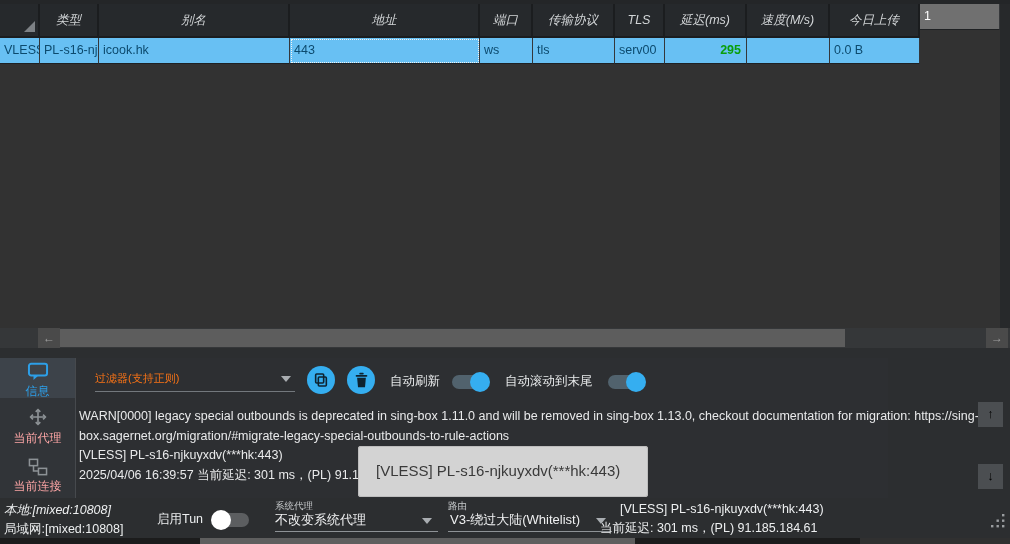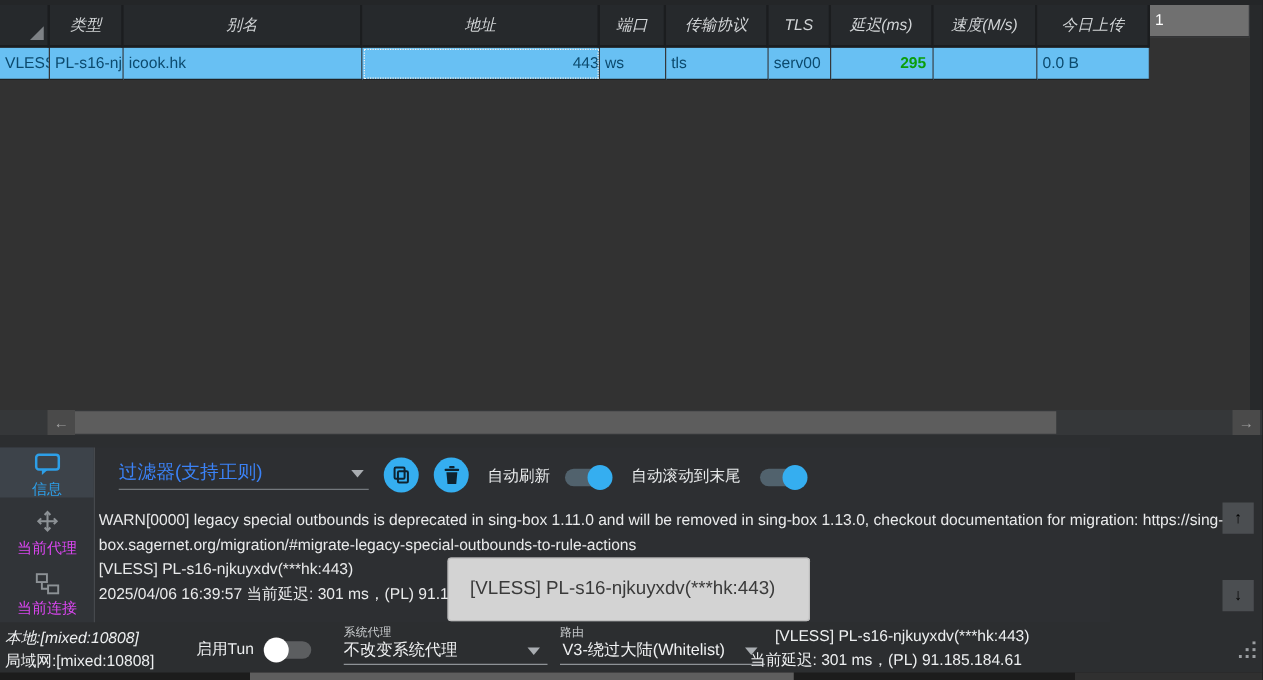--- a/index.html
+++ b/index.html
@@ -18,44 +18,44 @@
   .top-strip{position:absolute;left:0;top:0;width:1010px;height:4px;background:#242628;}
   .tbl{position:absolute;left:0;top:4px;display:grid;
        grid-template-columns:40px 59px 191px 190px 53px 82px 50px 82px 83px 90px 80px;}
   .hc{height:34px;line-height:33px;background:#26292c;color:#d2d5d7;font-size:12.5px;
       text-align:center;border-right:2px solid #1b1d1f;border-bottom:2px solid #1b1d1f;
       overflow:hidden;white-space:nowrap;position:relative;font-style:italic;}
   .rc{height:26px;line-height:25px;background:var(--row-highlight);color:#0c4a6e;font-size:12.5px;
       padding-left:4px;border-right:1px solid #35373a;border-bottom:1px solid #1f2123;
       overflow:hidden;white-space:nowrap;}
   .rc.idx{background:#707070;color:#fff;}
-  .rc.port{outline:1px dotted #f2f2f2;outline-offset:-2px;text-align:right;}
+  .rc.port{outline:1px dotted #f2f2f2;outline-offset:-2px;}
   .rc.latency{color:var(--latency-green);text-align:right;padding-right:5px;font-weight:bold;}
   .corner-tri{position:absolute;right:3px;bottom:4px;width:0;height:0;
       border-left:11px solid transparent;border-bottom:11px solid #7d8185;}
   .right-strip{position:absolute;left:1000px;top:4px;width:10px;height:324px;background:#27292b;}
 
   
   .hscroll{position:absolute;left:0;top:328px;width:1010px;height:20px;background:#353739;}
   .hs-arrow{position:absolute;top:0;width:22px;height:20px;color:#a0a0a0;font-size:12px;
       text-align:center;line-height:20px;background:#4a4a4a;}
   .hs-thumb{position:absolute;left:60px;top:1px;width:785px;height:18px;background:#5d5d5d;}
 
   
   .dock{position:absolute;left:0;top:358px;width:888px;height:140px;background:#2d2f32;}
   .sidebar{position:absolute;left:0;top:0;width:75px;height:140px;background:#313438;}
   .side-sep{position:absolute;left:75px;top:0;width:1px;height:140px;background:#46494d;}
   .tab{position:absolute;left:0;width:75px;text-align:center;cursor:default;}
-  .tab .lbl{display:block;font-size:12px;color:#d946ef;margin-top:2px;}
+  .tab .lbl{display:block;font-size:12px;color:#fca5a5;margin-top:2px;}
   .tab.selected{background:#3d434a;}
   .tab.selected .lbl{color:#2d9fe8;}
   .tab svg{display:block;margin:4px auto 0;}
 
   .filter-combo{position:absolute;left:95px;top:366px;width:200px;height:26px;
-      border-bottom:1px solid #73787d;color:#3b82f6;font-size:15px;line-height:24px;}
+      border-bottom:1px solid #73787d;color:#f97316;font-size:11px;line-height:24px;}
   .combo-arrow{position:absolute;right:4px;top:10px;width:0;height:0;
       border-left:5px solid transparent;border-right:5px solid transparent;
       border-top:6px solid #a9adb1;}
   .round-btn{position:absolute;top:366px;width:28px;height:28px;border-radius:50%;
       background:var(--accent-blue);display:flex;align-items:center;justify-content:center;}
   .toggle-label{position:absolute;top:373px;color:#e9ebec;font-size:12.5px;white-space:nowrap;}
   .switch{position:absolute;width:37px;height:16px;}
   .switch .track{position:absolute;left:0;top:1px;width:37px;height:14px;border-radius:7px;background:#51626d;}
   .switch .knob{position:absolute;top:-2px;width:20px;height:20px;border-radius:50%;background:var(--accent-blue);}
   .switch.on .knob{right:-1px;}

